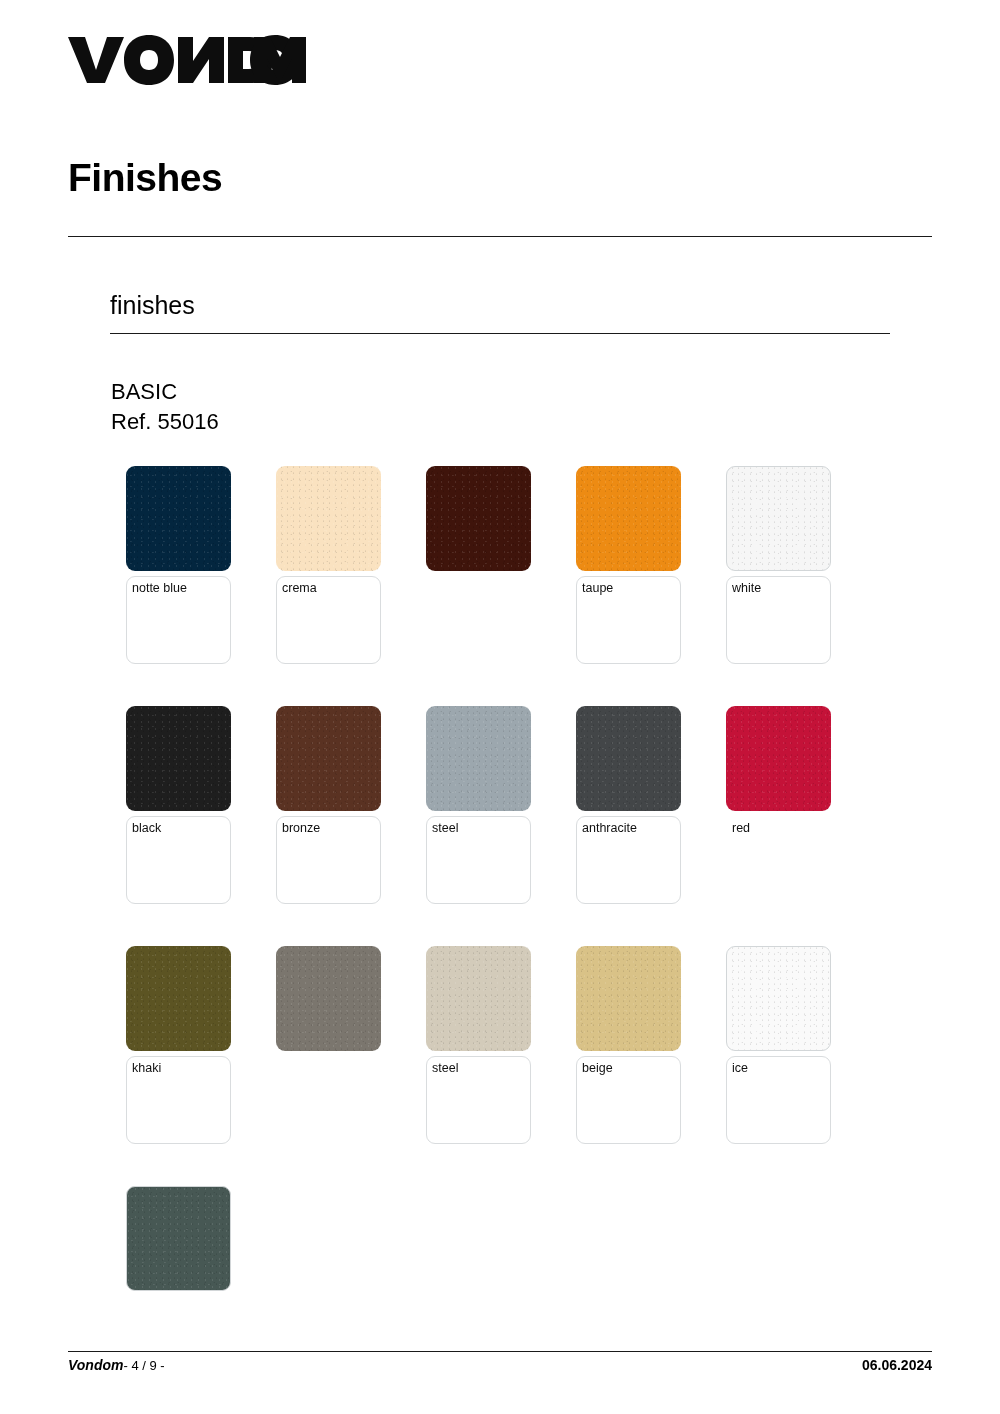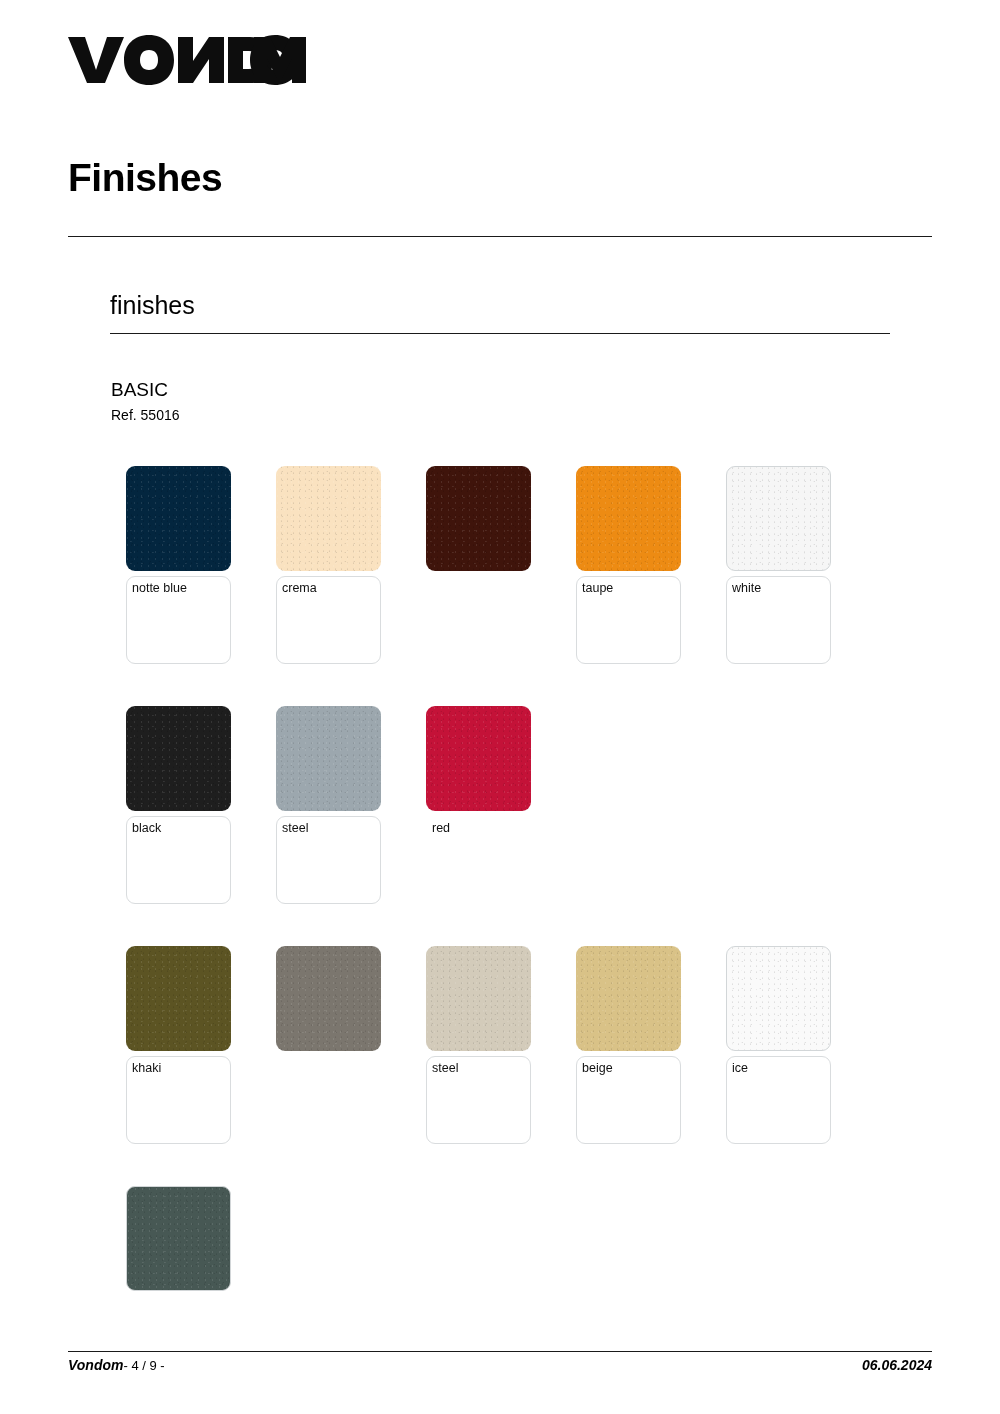--- a/index.html
+++ b/index.html
@@ -61,28 +61,28 @@
     top: 333px;
     width: 780px;
     height: 0;
     border-top: 1.3px solid #1a1a1a;
   }
 
   .group-name {
     position: absolute;
     left: 111px;
     top: 375px;
-    font-size: 19px;
+    font-size: 22px;
     line-height: 1.55;
   }
   .group-ref {
     position: absolute;
     left: 111px;
     top: 405px;
-    font-size: 14px;
+    font-size: 22px;
     line-height: 1.55;
   }
 
   
   .swatch-grid {
     position: absolute;
     left: 126px;
     top: 466px;
     width: 780px;
   }
@@ -162,21 +162,20 @@
   }
   .footer-center {
     flex: 1;
     text-align: left;
     font-size: 13px;
     font-style: normal;
     font-weight: normal;
   }
   .footer-right {
     font-weight: bold;
-    font-style: italic;
   }
 </style>
 </head>
 <body>
 
 <div class="logo">
   <svg width="238" height="50" viewBox="0 0 238 50">
     <g fill="#0d0d0d">
 
       <polygon points="0,2 17,2 28,35 39,2 56,2 37,48 19,48"></polygon>
@@ -249,25 +248,41 @@
     <div class="swatch-row">
       <div class="swatch-cell">
         <div class="swatch-chip" style="background: rgb(30, 30, 30);">
           <div class="grain"></div>
         </div>
         <div class="swatch-label-card">
           <div class="swatch-label">black</div>
         </div>
       </div>
       <div class="swatch-cell">
+        <div class="swatch-chip" style="background: rgb(90, 50, 34);">
+          <div class="grain"></div>
+        </div>
+        <div class="swatch-label-card">
+          <div class="swatch-label">bronze</div>
+        </div>
+      </div>
+      <div class="swatch-cell">
         <div class="swatch-chip" style="background: rgb(156, 167, 174);">
           <div class="grain"></div>
         </div>
         <div class="swatch-label-card">
           <div class="swatch-label">steel</div>
+        </div>
+      </div>
+      <div class="swatch-cell">
+        <div class="swatch-chip" style="background: rgb(67, 70, 72);">
+          <div class="grain"></div>
+        </div>
+        <div class="swatch-label-card">
+          <div class="swatch-label">anthracite</div>
         </div>
       </div>
       <div class="swatch-cell">
         <div class="swatch-chip" style="background: rgb(196, 18, 56);">
           <div class="grain"></div>
         </div>
         <div class="swatch-label-card borderless">
           <div class="swatch-label">red</div>
         </div>
       </div>

